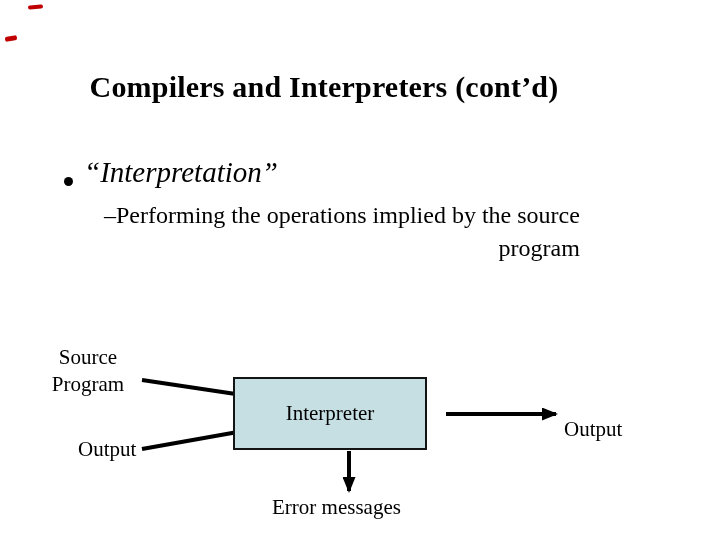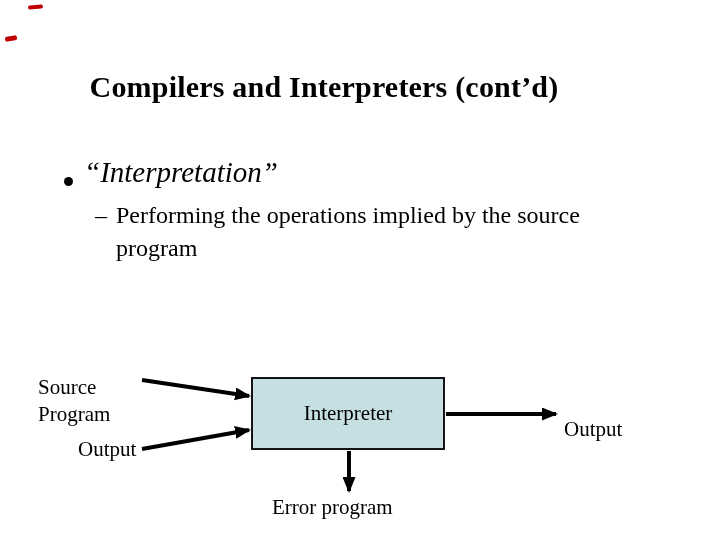--- a/index.html
+++ b/index.html
@@ -2,21 +2,21 @@
 <html><head>
 <meta charset="utf-8">
 <style>
   html,body{margin:0;padding:0;}
   body{
     width:720px;height:540px;position:relative;overflow:hidden;
     background:#ffffff;
     font-family:"Liberation Serif","DejaVu Serif",serif;
     color:#000000;
   }
-  .abs{position:absolute;}
+  .abs{position:absolute;text-align:right;}
   
   .corner-mark{position:absolute;background:#c00000;border-radius:2px;}
   .mark1{left:28px;top:5px;width:15px;height:4px;transform:rotate(-4deg);}
   .mark2{left:5px;top:36px;width:12px;height:5px;transform:rotate(-9deg);}
   
   .title{
     left:0;top:70px;width:648px;text-align:center;
     font-size:30px;font-weight:bold;letter-spacing:0.2px;
   }
   
@@ -28,28 +28,28 @@
   }
   
   .sub-bullet{
     left:95px;top:199px;display:flex;align-items:flex-start;
     font-size:24px;line-height:33px;
   }
   .sub-bullet .dash{width:21px;flex:0 0 auto;}
   .sub-bullet .txt{white-space:pre-line;max-width:570px;}
   
   .interpreter-box{
-    left:251px;top:377px;width:190px;height:69px;
+    left:233px;top:377px;width:190px;height:69px;
     background:#c6dfe3;border:2px solid #141414;
     display:flex;align-items:center;justify-content:center;
     font-size:21px;
     font-family:Liberation Serif, serif;
   }
   .dlabel{font-size:21px;line-height:27px;}
-  .lbl-source{left:38px;top:374px;width:100px;text-align:left;white-space:pre-line;}
+  .lbl-source{left:38px;top:344px;width:100px;text-align:center;white-space:pre-line;}
   .lbl-input{left:78px;top:436px;}
   .lbl-output{left:564px;top:416px;}
   .lbl-error{left:272px;top:494px;}
   svg.arrows{position:absolute;left:0;top:0;width:720px;height:540px;pointer-events:none;}
 </style>
 </head>
 <body>
 
 <div class="corner-mark mark1" style="background: rgb(192, 0, 0);"></div>
 <div class="corner-mark mark2" style="background: rgb(192, 0, 0);"></div>
@@ -78,13 +78,13 @@
 </svg>
 
 <div class="abs interpreter-box" style="background: rgb(198, 223, 227); border-color: rgb(20, 20, 20);">
   <span>Interpreter</span>
 </div>
 
 <div class="abs dlabel lbl-source">Source
 Program</div>
 <div class="abs dlabel lbl-input">Output</div>
 <div class="abs dlabel lbl-output">Output</div>
-<div class="abs dlabel lbl-error">Error program</div>
+<div class="abs dlabel lbl-error">Error messages</div>
 
 </body></html>

